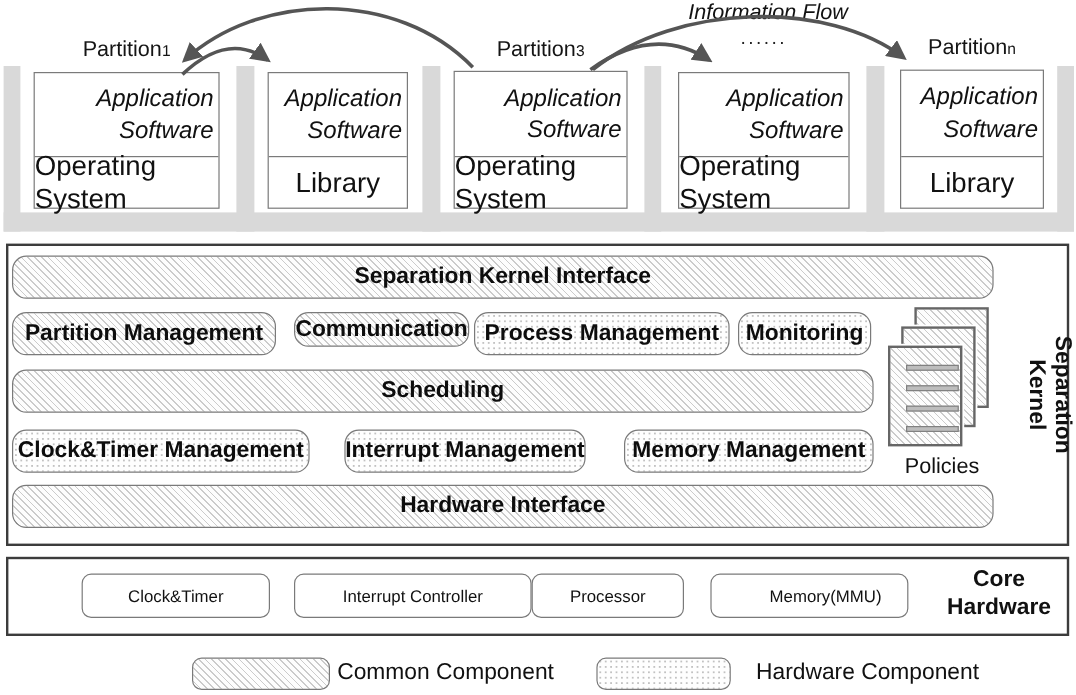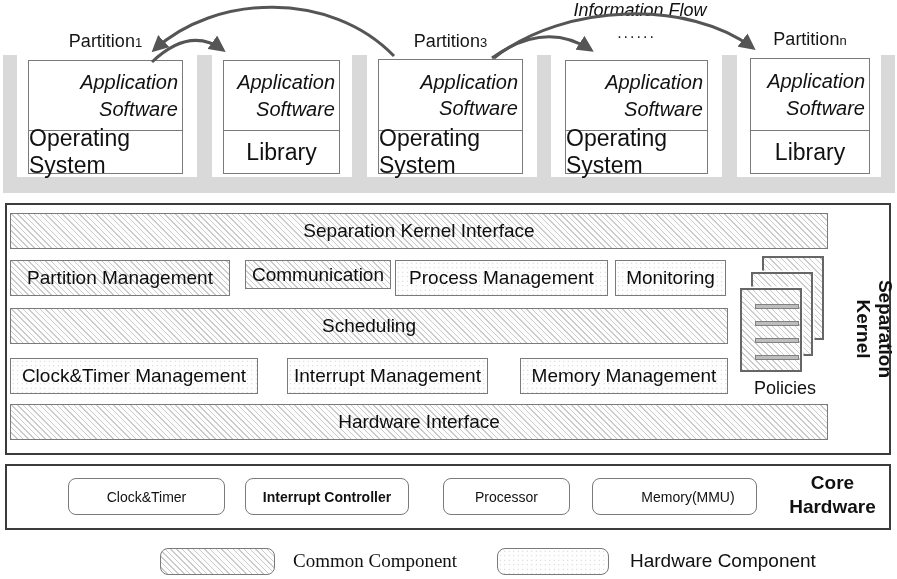--- a/index.html
+++ b/index.html
@@ -26,22 +26,22 @@
         font-size:20px;line-height:1.32;padding:2px 4px;font-style:italic;}
   .pbase{height:42px;border-top:1.5px solid #7a7a7a;display:flex;align-items:center;
          justify-content:center;font-size:23px;}
   .ptitle{top:31px;text-align:center;font-size:18px;color:#151515;white-space:nowrap;}
   .ptitle sub{font-size:13px;vertical-align:baseline;line-height:1;}
   .flowlabel{left:500px;top:0px;width:280px;text-align:center;font-style:italic;font-size:18px;}
   .ellipsis{left:565px;top:24px;width:143px;text-align:center;font-size:16px;letter-spacing:2px;color:#222;}
   
   .frame{border:2px solid #3c3c3c;background:#fff;}
   
-  .comp{border:1.5px solid #7a7a7a;border-radius:0;display:flex;align-items:center;
-        justify-content:center;font-size:19px;color:#0d0d0d;white-space:nowrap;}
+  .comp{border:1.5px solid #7a7a7a;border-radius:12px;display:flex;align-items:center;
+        justify-content:center;font-size:19px;color:#0d0d0d;white-space:nowrap;font-weight:bold;}
   .vlabel{left:794px;top:307px;width:160px;height:44px;transform:rotate(90deg);
           text-align:center;font-weight:bold;font-size:19px;line-height:1.15;}
   .hwlabel{left:775px;top:471px;width:115px;text-align:center;font-weight:bold;
            font-size:19px;line-height:1.25;}
   
   .page{width:62px;height:84px;border:2px solid #666;box-shadow:0 0 0 1.5px #fff;}
   .pline{left:13px;width:44px;height:5px;background:#bdbdbd;border:1px solid #818181;}
   .pol-label{left:738px;top:378px;width:94px;text-align:center;font-size:18px;}
   
   .hwbox{background:#fff;border:1.5px solid #7a7a7a;border-radius:8px;display:flex;
@@ -134,27 +134,27 @@
   <div class="abs pol-label">Policies</div>
 
   <div class="abs vlabel">
     <span>Separation</span><br>
     <span>Kernel</span>
   </div>
 
   <div class="abs frame" style="left:5px;top:464px;width:886px;height:66px;"></div>
 
   <div class="abs hwbox" style="left:68px;top:478px;width:157px;height:37px;">Clock&amp;Timer</div>
-  <div class="abs hwbox" style="left:245px;top:478px;width:164px;height:37px;font-weight:bold;">Interrupt Controller</div>
+  <div class="abs hwbox" style="left:245px;top:478px;width:198px;height:37px;">Interrupt Controller</div>
   <div class="abs hwbox" style="left:443px;top:478px;width:127px;height:37px;">Processor</div>
   <div class="abs hwbox" style="left:592px;top:478px;width:165px;height:37px;padding-left:27px;">Memory(MMU)</div>
 
   <div class="abs hwlabel">
     <span>Core</span><br>
     <span>Hardware</span>
   </div>
 
   <div class="abs swatch hatch" style="left:160px;width:115px;"></div>
-  <div class="abs lgtext" style="left:293px;font-family:Liberation Serif, serif;">Common Component</div>
+  <div class="abs lgtext" style="left:281px;">Common Component</div>
   <div class="abs swatch dots" style="left:497px;width:112px;"></div>
   <div class="abs lgtext" style="left:630px;">Hardware Component</div>
 
 </div>
 
 </body></html>

